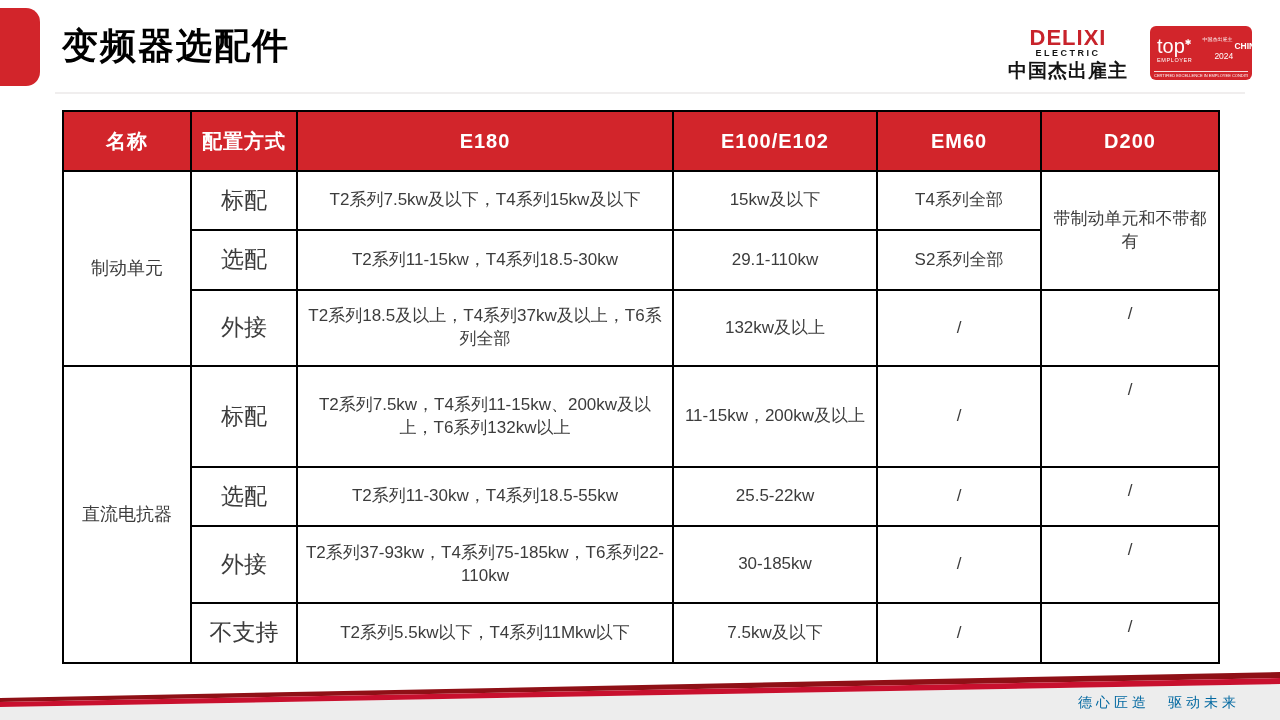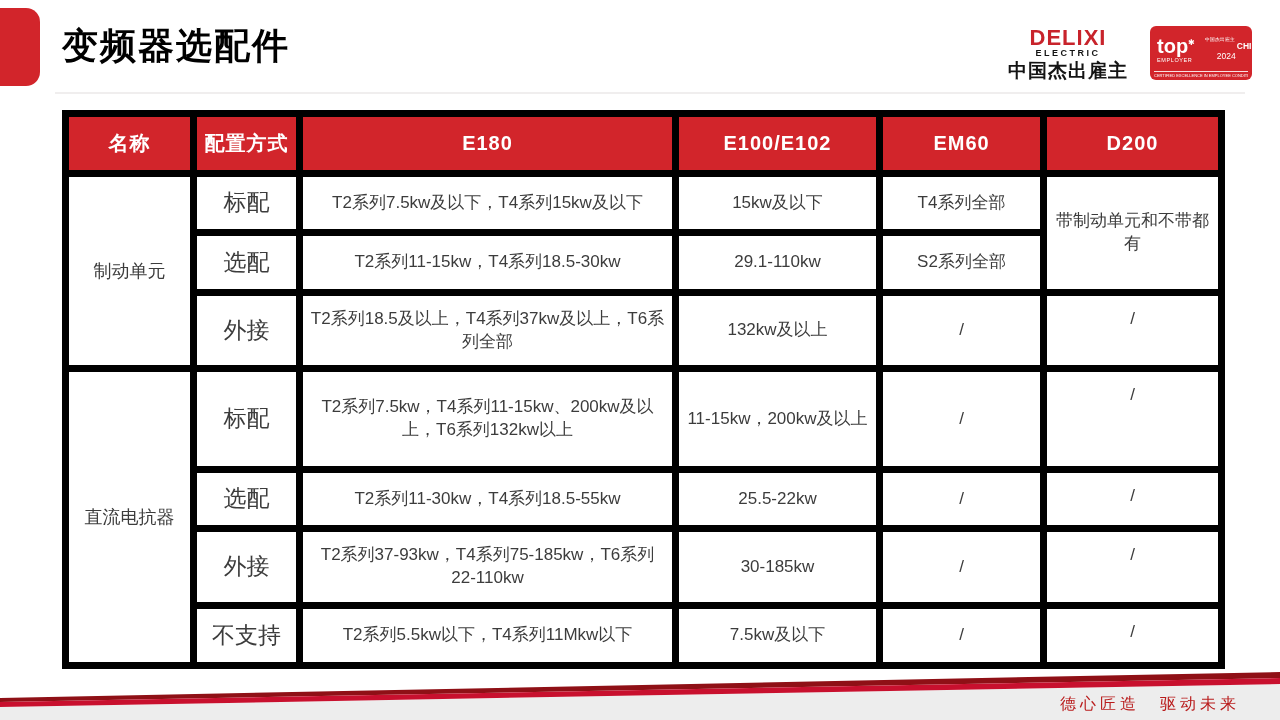--- a/index.html
+++ b/index.html
@@ -31,56 +31,56 @@
   }
   .delixi{ text-align:center; line-height:1.05; }
   .delixi .en{ color:#c8232b; font-weight:800; font-size:22px; letter-spacing:1px; }
   .delixi .electric{ color:#141414; font-weight:700; font-size:9px; letter-spacing:2.5px; }
   .delixi .cn{ color:#141414; font-weight:700; font-size:19px; letter-spacing:1px; margin-top:2px; }
   .badge{
     position:relative; width:102px; height:54px;
     background:#d2252b; border-radius:6px; color:#fff;
     padding:4px 5px 12px 7px; display:flex; align-items:center; gap:5px;
   }
-  .badge .top-word{ font-size:20px; font-weight:700; line-height:1; letter-spacing:0; }
+  .badge .top-word{ font-size:20px; font-weight:400; line-height:1; letter-spacing:0; }
   .badge .top-word sup{ font-size:8px; }
   .badge .employer{ font-size:5.5px; letter-spacing:.6px; margin-top:1px; }
   .badge .vline{ width:1px; height:26px; background:rgba(255,255,255,.75); }
   .badge .right{ line-height:1.15; }
   .badge .cn-small{ font-size:5px; }
   .badge .country{ font-size:8.5px; font-weight:800;margin-left:32px; }
   .badge .year{ font-size:8.5px;margin-left:12px; }
   .badge .tagline{
     position:absolute; left:4px; right:4px; bottom:2px;
     border-top:1px solid rgba(255,255,255,.85);
     font-size:4px; text-align:center; padding-top:1.5px; white-space:nowrap; overflow:hidden;
   }
 
   
   .tablewrap{ position:absolute; left:62px; top:110px; }
   table{ border-collapse:collapse; table-layout:fixed; width:1156px; }
   th,td{
-    border:7px solid #000000;
+    border:2px solid #000000;
     text-align:center; vertical-align:middle;
     padding:2px 6px; line-height:1.35;
   }
   thead th{
     background:#d2252b; color:#ffffff;
     font-size:20px; font-weight:700; height:60px; letter-spacing:1px;
   }
   tbody td{ font-size:17px; background:#ffffff; }
   td.rowhead{ font-size:18px; }
   td.mode{ font-size:23px; }
   td.slash-top{ vertical-align:top; padding-top:12px; }
 
   
   .footer-swoosh{ position:absolute; left:0; bottom:0; width:1280px; height:50px; display:block; }
   .slogan{
     position:absolute; top:694px; right:40px;
-    font-size:16px; color:#b91c1c; letter-spacing:4px;
+    font-size:14px; color:#0369a1; letter-spacing:4px;
   }
 </style>
 </head>
 <body>
 
 <div class="corner-tab"></div>
 <h1 class="page-title">变频器选配件</h1>
 <div class="title-underline"></div>
 
 <div class="brandbar">

